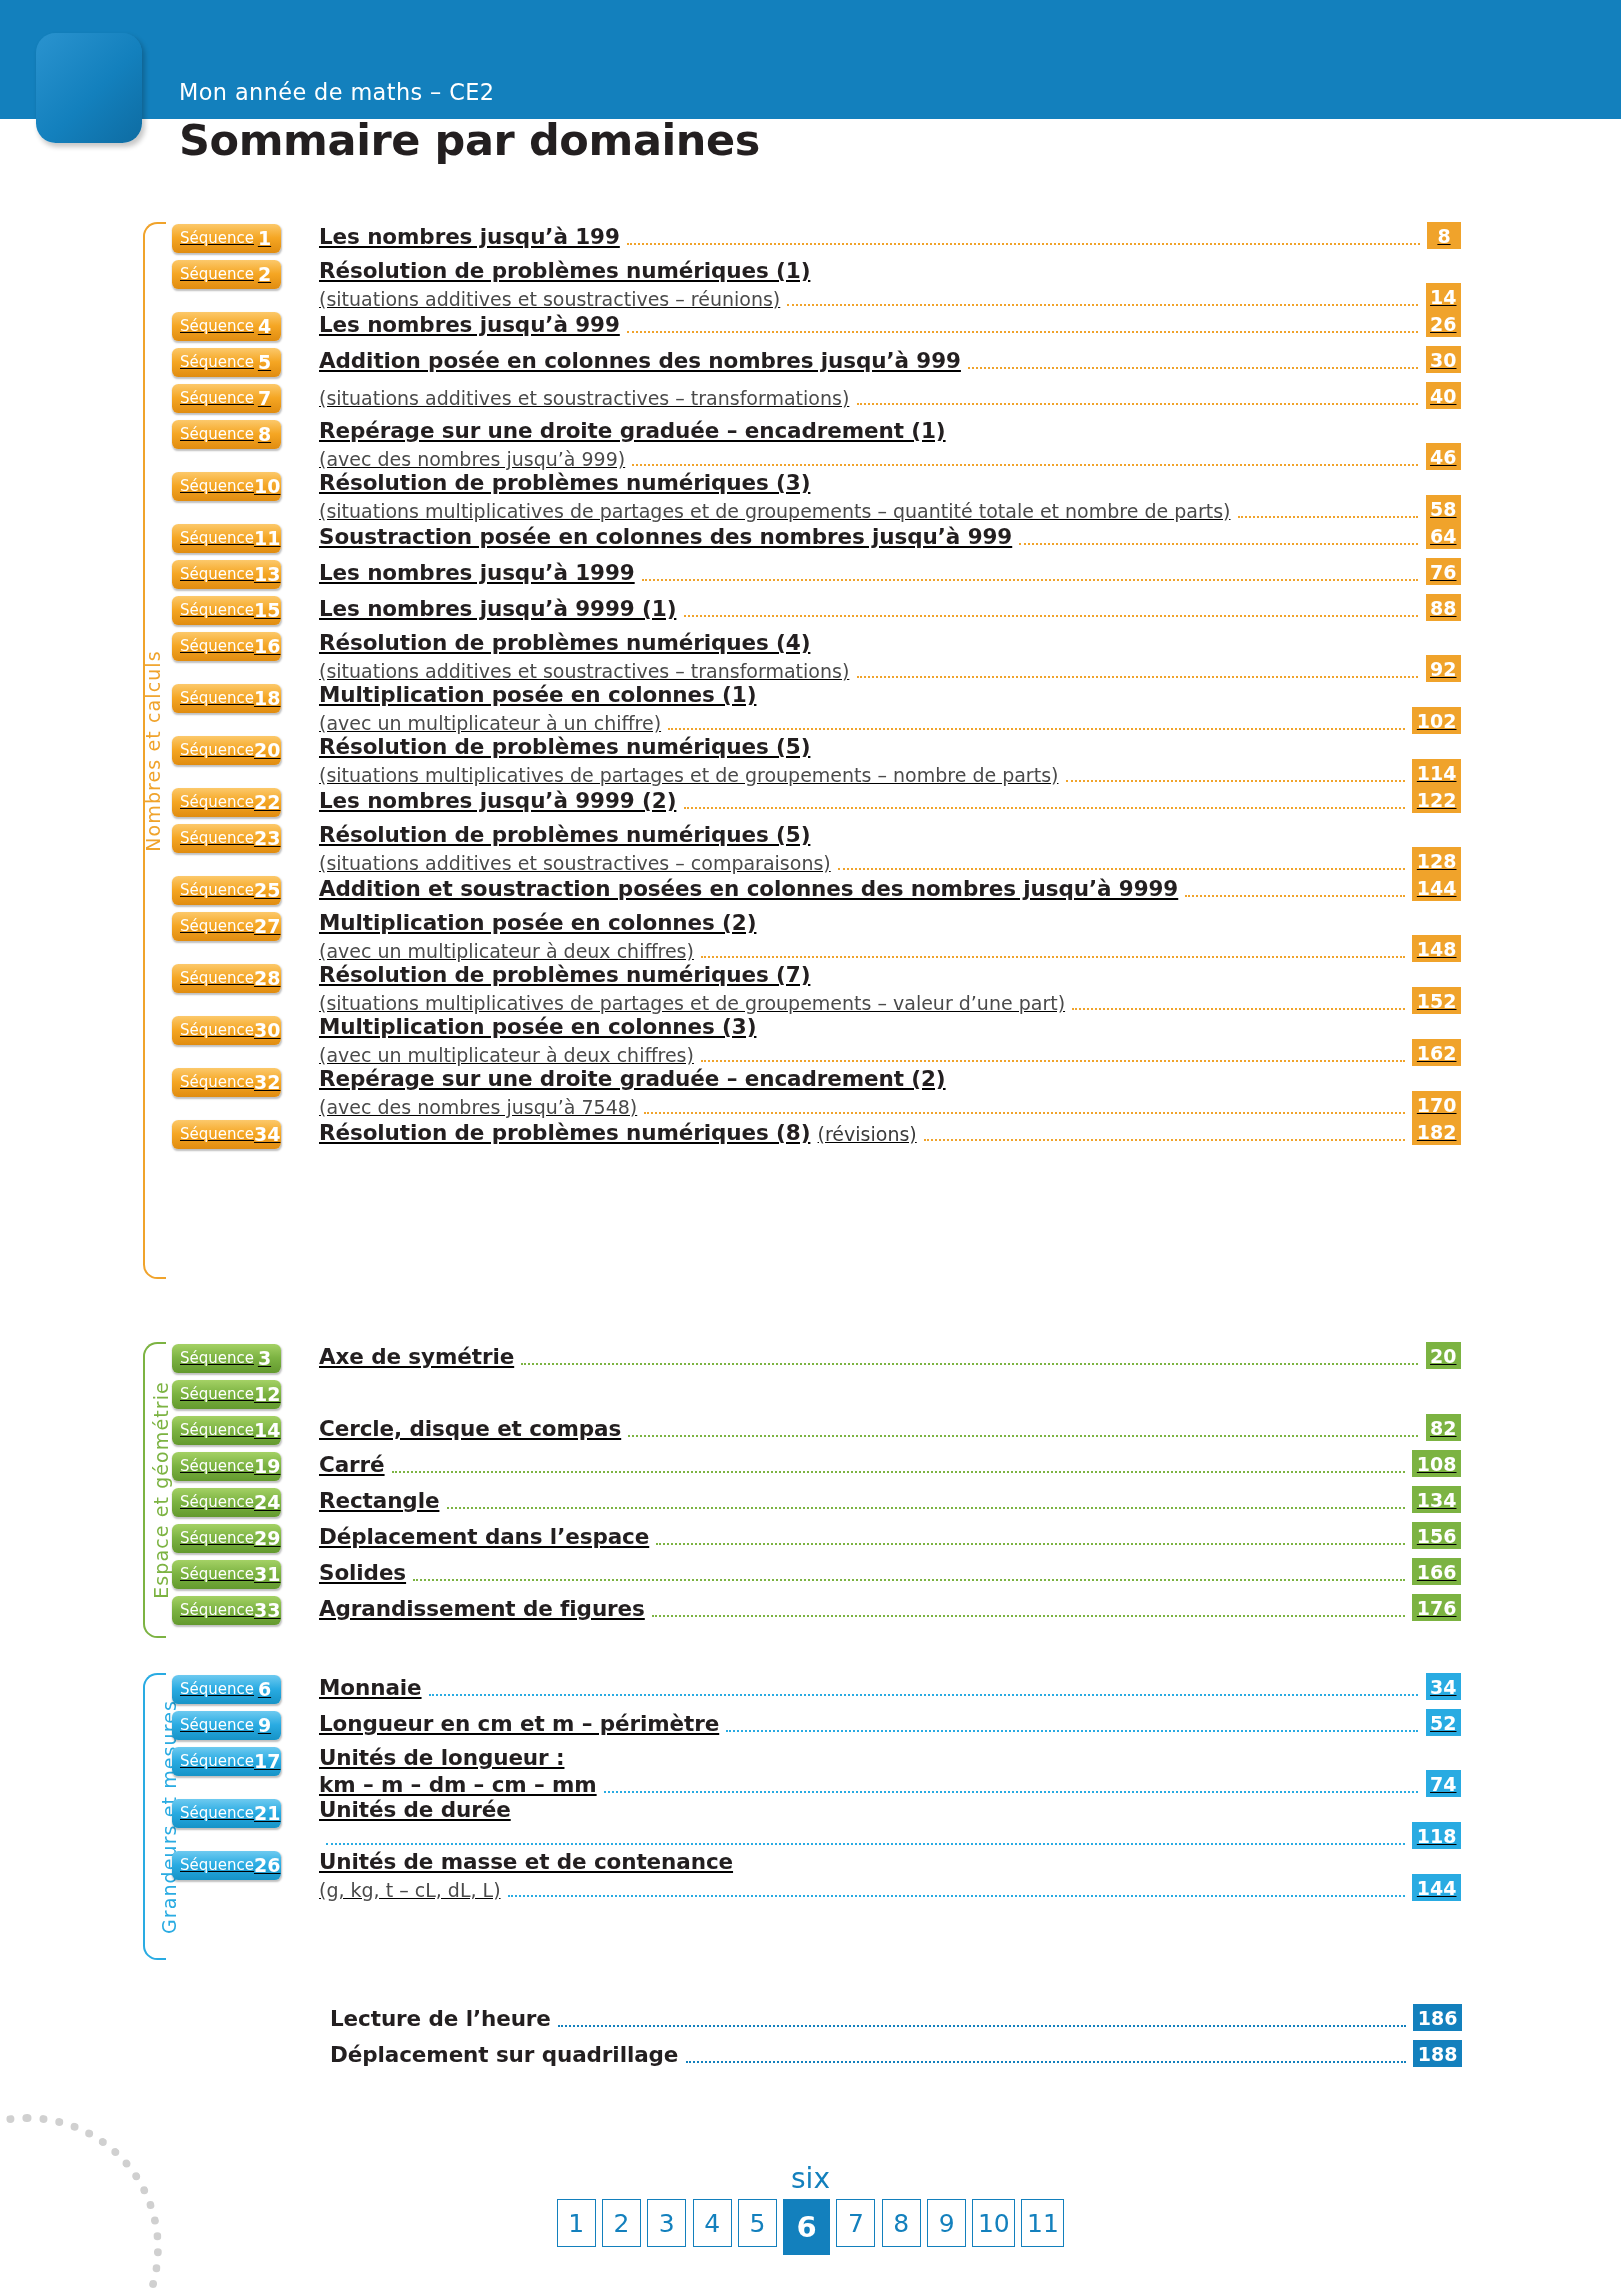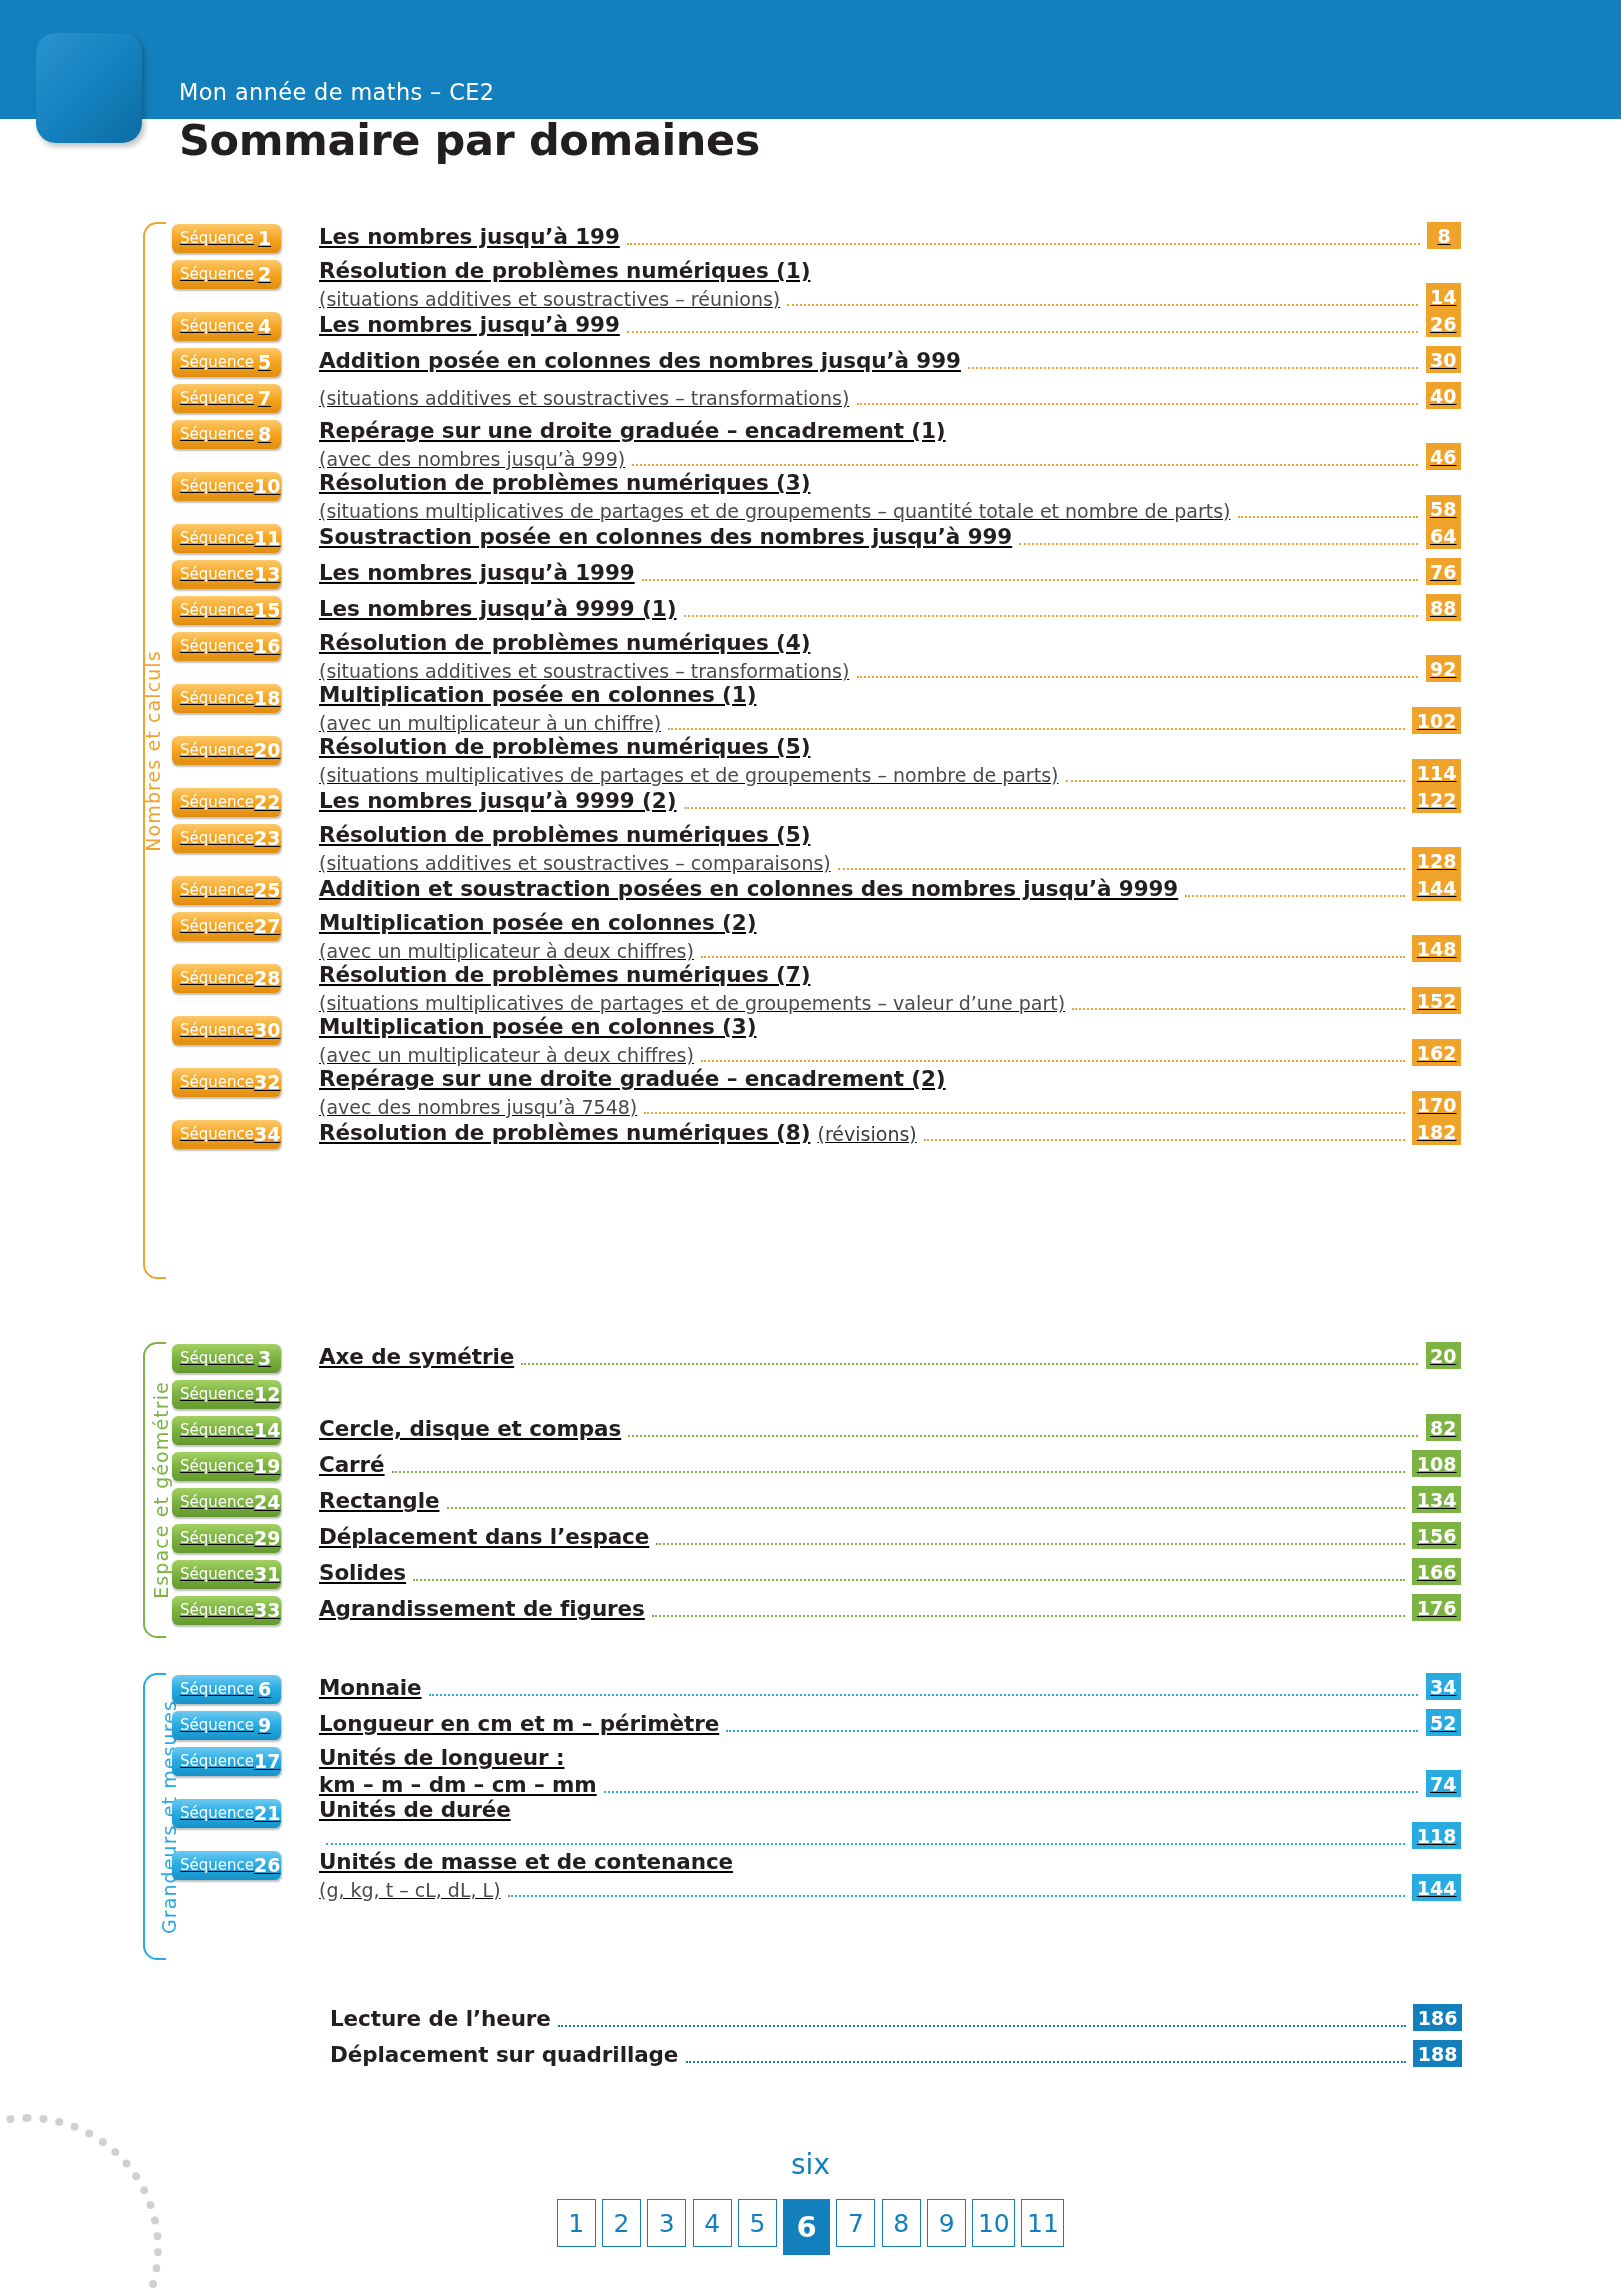--- a/index.html
+++ b/index.html
@@ -182,21 +182,21 @@
   .footer {
     position: absolute;
     left: 0;
     bottom: 38px;
     width: 1621px;
     text-align: center;
   }
   .folio-word {
     font-size: 28px;
     color: #1380bd;
-    margin-bottom: 18px;
+    margin-bottom: 4px;
   }
   .folio-strip {
     display: inline-flex;
     gap: 6.3px;
   }
   .folio-box {
     min-width: 39px;
     height: 48px;
     border: 1.8px solid #1380bd;
     color: #1380bd;

